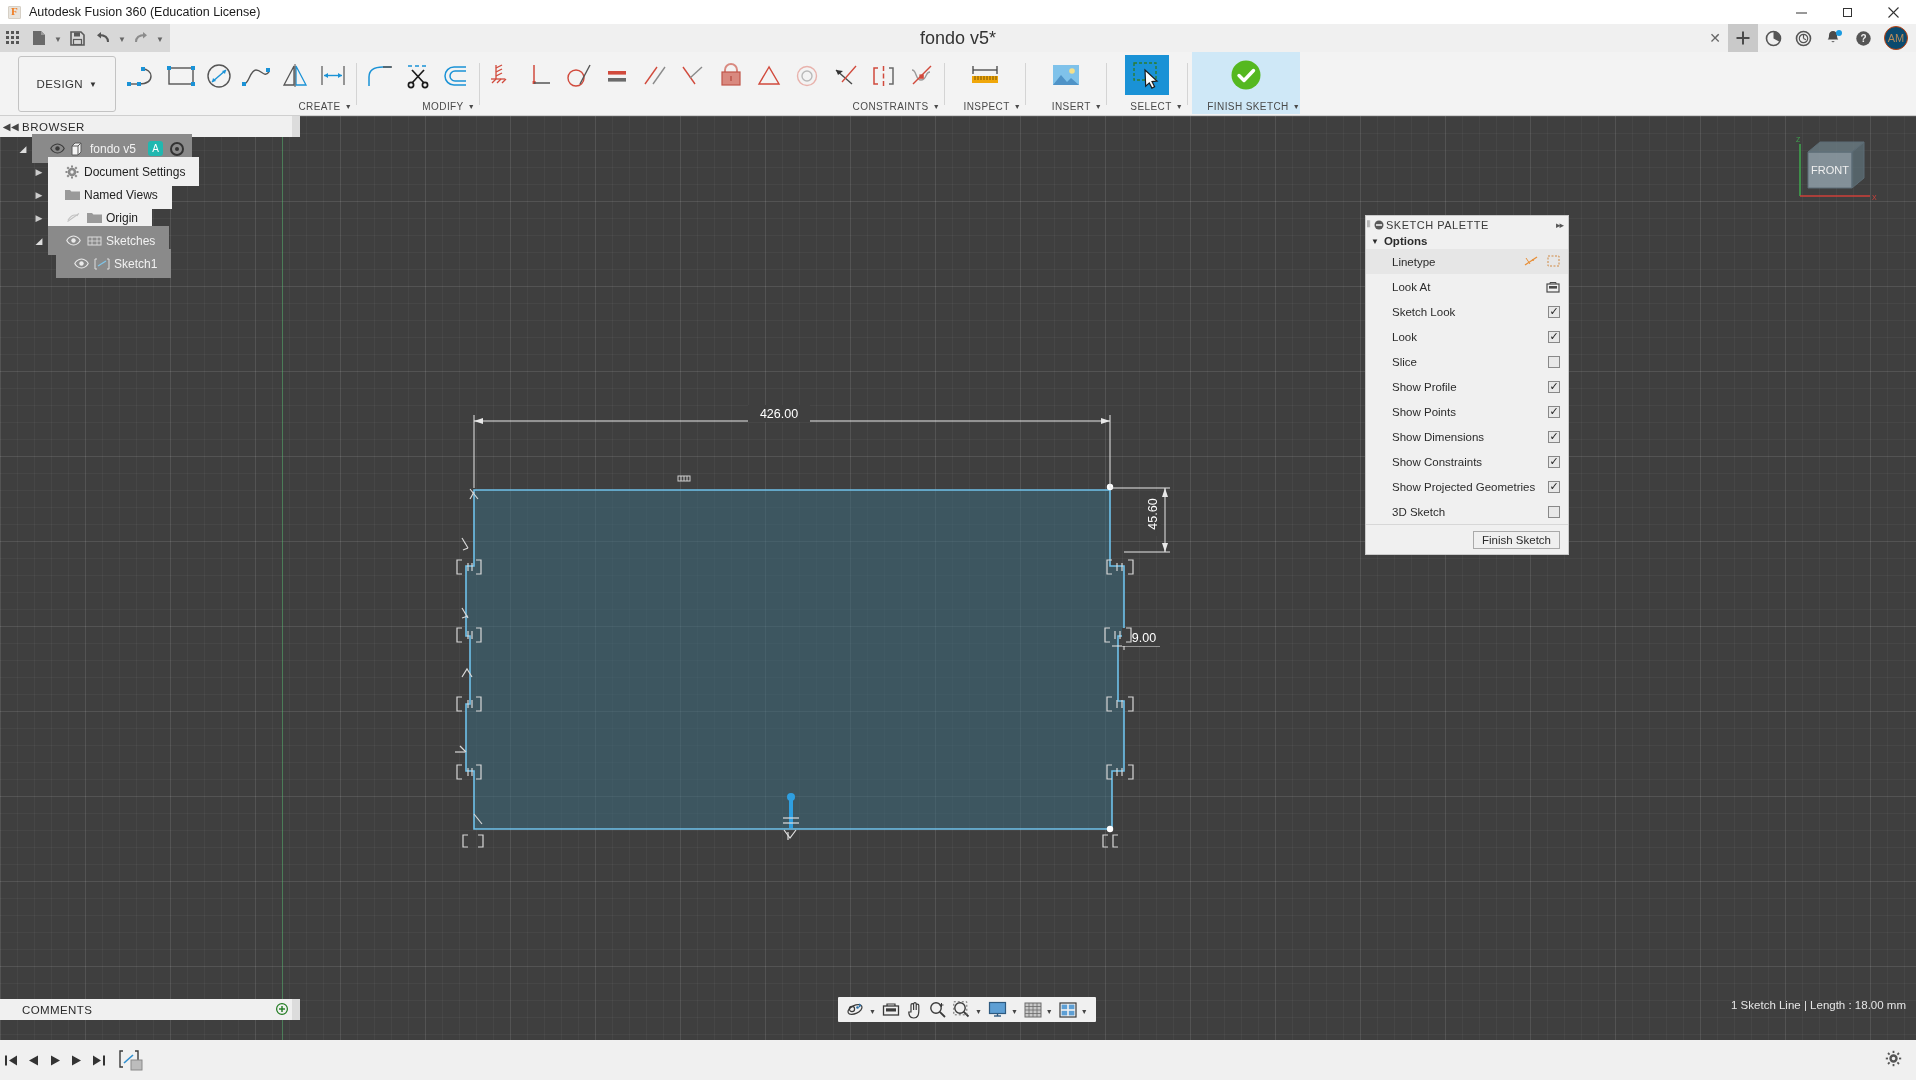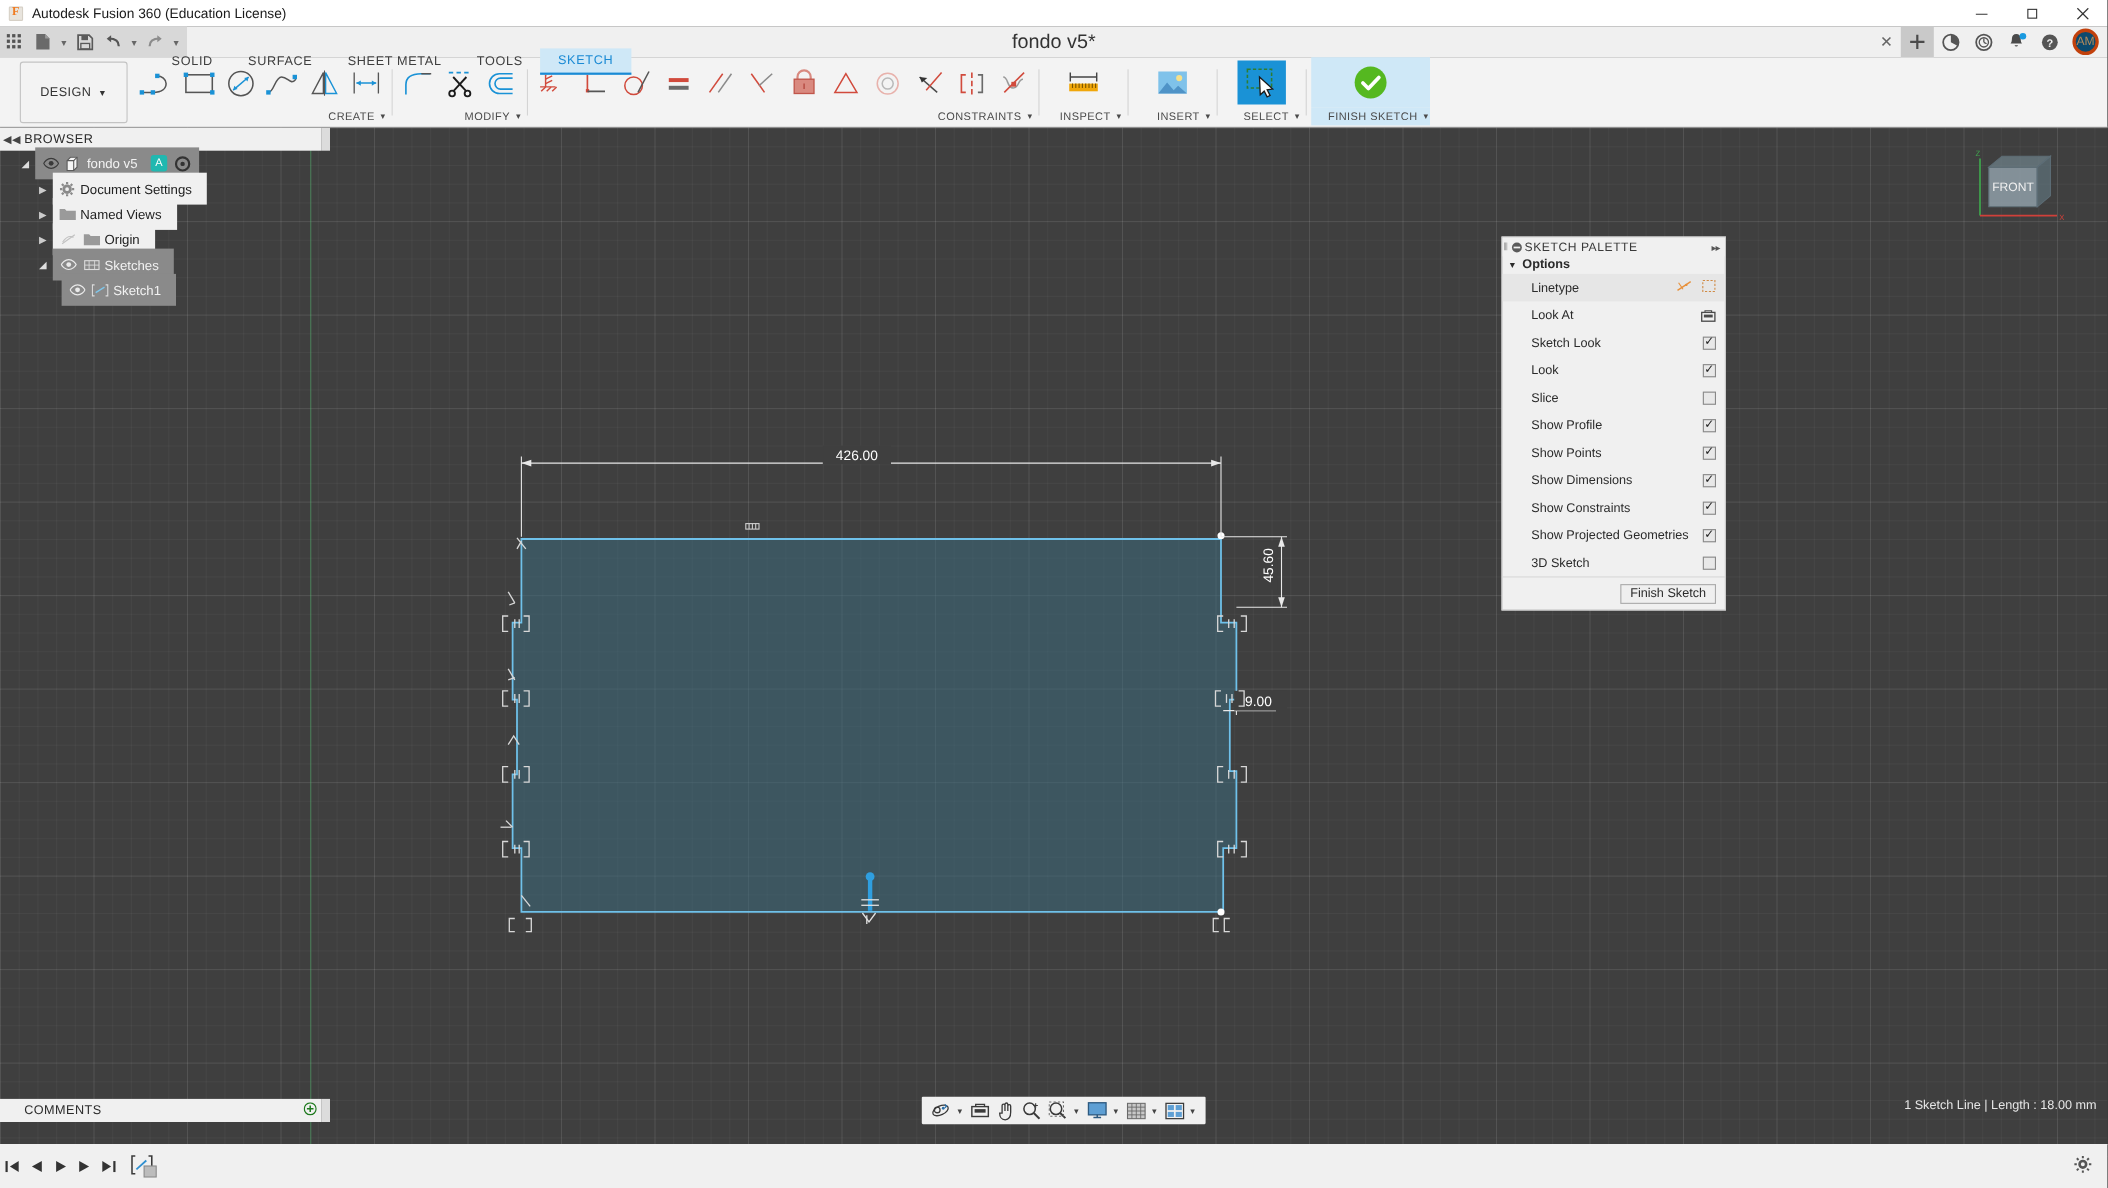--- a/index.html
+++ b/index.html
@@ -44,21 +44,21 @@
   .doc-tab {
     position:absolute; left:50%; transform:translateX(-50%); top:0; height:28px;
     display:flex; align-items:center; color:#333; font-size:18px;
   }
   .appbar-right { position:absolute; right:0; top:0; height:28px; display:flex; align-items:center; }
   .ar-btn { width:30px; height:28px; display:flex; align-items:center; justify-content:center; color:#555; position:relative;}
   .ar-btn.plus { background:#c9c9c9; }
   .ar-close { width:26px; height:28px; display:flex; align-items:center; justify-content:center; color:#666; font-size:14px; }
   .avatar {
     width:24px; height:24px; border-radius:50%; background:#0c4a6e;
-    border:3px solid #c2410c; display:flex; align-items:center; justify-content:center;
+    border:1px solid #c2410c; display:flex; align-items:center; justify-content:center;
     font-size:11px; color:#b58a5a; margin:0 8px 0 6px;
   }
   .notifdot { position:absolute; right:6px; top:6px; width:6px; height:6px; border-radius:50%; background:#1a9ae0;}
 
   
   .ribbon {
     position:absolute; left:0; top:52px; width:1916px; height:64px;
     background:#f3f3f3; border-bottom:1px solid #cfcfcf;
   }
   .ribtabs { position:absolute; left:140px; top:-9px; height:25px; display:flex; align-items:center; z-index:4;}
@@ -103,21 +103,21 @@
   .browser { position:absolute; left:0; top:142px; width:300px; }
   .browser-head {
     width:292px; height:21px; background:#f0f0f0; color:#2b2b2b;
     display:flex; align-items:center; font-size:11.5px; letter-spacing:.5px;
   }
   .collapse { width:22px; text-align:center; color:#444; font-size:10px; }
   .brow-grip { position:absolute; right:0; top:0; width:8px; height:21px; background:#dcdcdc;}
   .node { display:flex; align-items:center; height:23px; font-size:12px; }
   .arrow { width:18px; text-align:center; color:#ccc; font-size:9px; }
   .arrow.down { color:#ddd; }
-  .chip { display:flex; align-items:center; background:#f0f0f0; color:#222; height:29px; padding:0 8px 0 3px; }
+  .chip { display:flex; align-items:center; background:#f0f0f0; color:#222; height:29px; padding:0 8px 0 14px; }
   .chip.sel { background:#8a8a8a; color:#f2f2f2; }
   .eye { width:22px; display:flex; align-items:center; justify-content:center; color:#555; }
   .eye.dim { opacity:.45; }
   .nicon { width:20px; display:flex; align-items:center; justify-content:center; }
   .nlabel { padding:0 6px 0 2px; white-space:nowrap; }
   .badge-a {
     width:15px;height:15px;border-radius:3px;background:#21b8b0;color:#fff;
     font-size:10px;display:flex;align-items:center;justify-content:center;margin-left:6px;
   }
   .radio-o { width:14px;height:14px;border-radius:50%;border:2px solid #333;margin-left:7px;position:relative;}
@@ -297,27 +297,20 @@
             <circle cx="8.5" cy="8.5" r="7.2" fill="#555"></circle>
             <text x="8.5" y="12.3" font-size="10" font-family="Liberation Sans" fill="#f1f1f1" text-anchor="middle" font-weight="bold">?</text>
           </svg>
       </div>
       <div class="avatar">AM</div>
     </div>
   </div>
 
   <div class="ribbon">
 
-    <div class="ribtabs">
-      <div class="ribtab">SOLID</div>
-      <div class="ribtab">SURFACE</div>
-      <div class="ribtab">SHEET METAL</div>
-      <div class="ribtab">TOOLS</div>
-      <div class="ribtab active">SKETCH</div>
-    </div>
 
     <div class="designbtn">
       <span>DESIGN</span>
       <span style="margin-left:6px;font-size:8px;">▼</span>
     </div>
 
     <div class="ribgroups">
 
       <div class="ribgroup">
         <div class="items">

